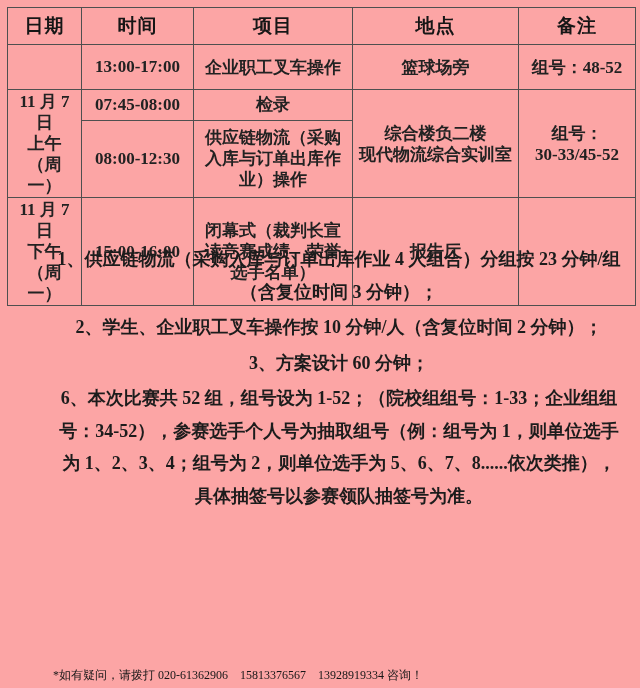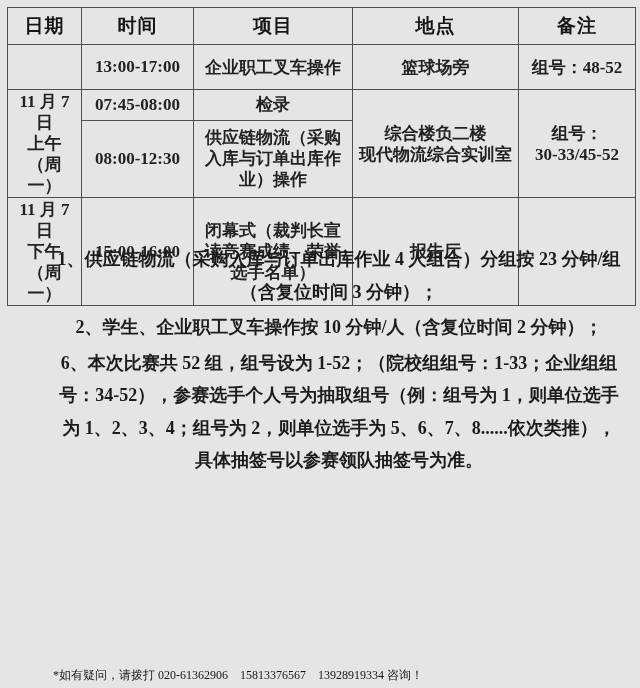--- a/index.html
+++ b/index.html
@@ -4,21 +4,21 @@
 <style>
   html, body { margin: 0; padding: 0; }
   body {
     width: 640px; height: 688px;
     background: #ffffff;
     font-family: "Liberation Serif", "DejaVu Serif", serif;
   }
   .page {
     position: relative;
     width: 640px; height: 688px;
-    background: #e5e5e5;
+    background: #fca5a5;
     color: #1f1f1f;
     overflow: hidden;
   }
 
   
   table.schedule {
     position: absolute;
     left: 7px; top: 7px;
     width: 628px;
     border-collapse: collapse;
@@ -130,18 +130,19 @@
       <td class="wrap">闭幕式（裁判长宣读竞赛成绩、荣誉选手名单）</td>
       <td>报告厅</td>
       <td></td>
     </tr>
   </tbody>
     </table>
 
   <div class="notes">
     <p>1、供应链物流（采购入库与订单出库作业 4 人组合）分组按 23 分钟/组（含复位时间 3 分钟）；</p>
     <p>2、学生、企业职工叉车操作按 10 分钟/人（含复位时间 2 分钟）；</p>
+    <p>3、方案设计 60 分钟；</p>
     <p>6、本次比赛共 52 组，组号设为 1-52；（院校组组号：1-33；企业组组号：34-52），参赛选手个人号为抽取组号（例：组号为 1，则单位选手为 1、2、3、4；组号为 2，则单位选手为 5、6、7、8......依次类推），具体抽签号以参赛领队抽签号为准。</p>
   </div>
 
   <div class="footer">*如有疑问，请拨打 020-61362906　15813376567　13928919334 咨询！</div>
 
 </div>
 
 </body></html>

